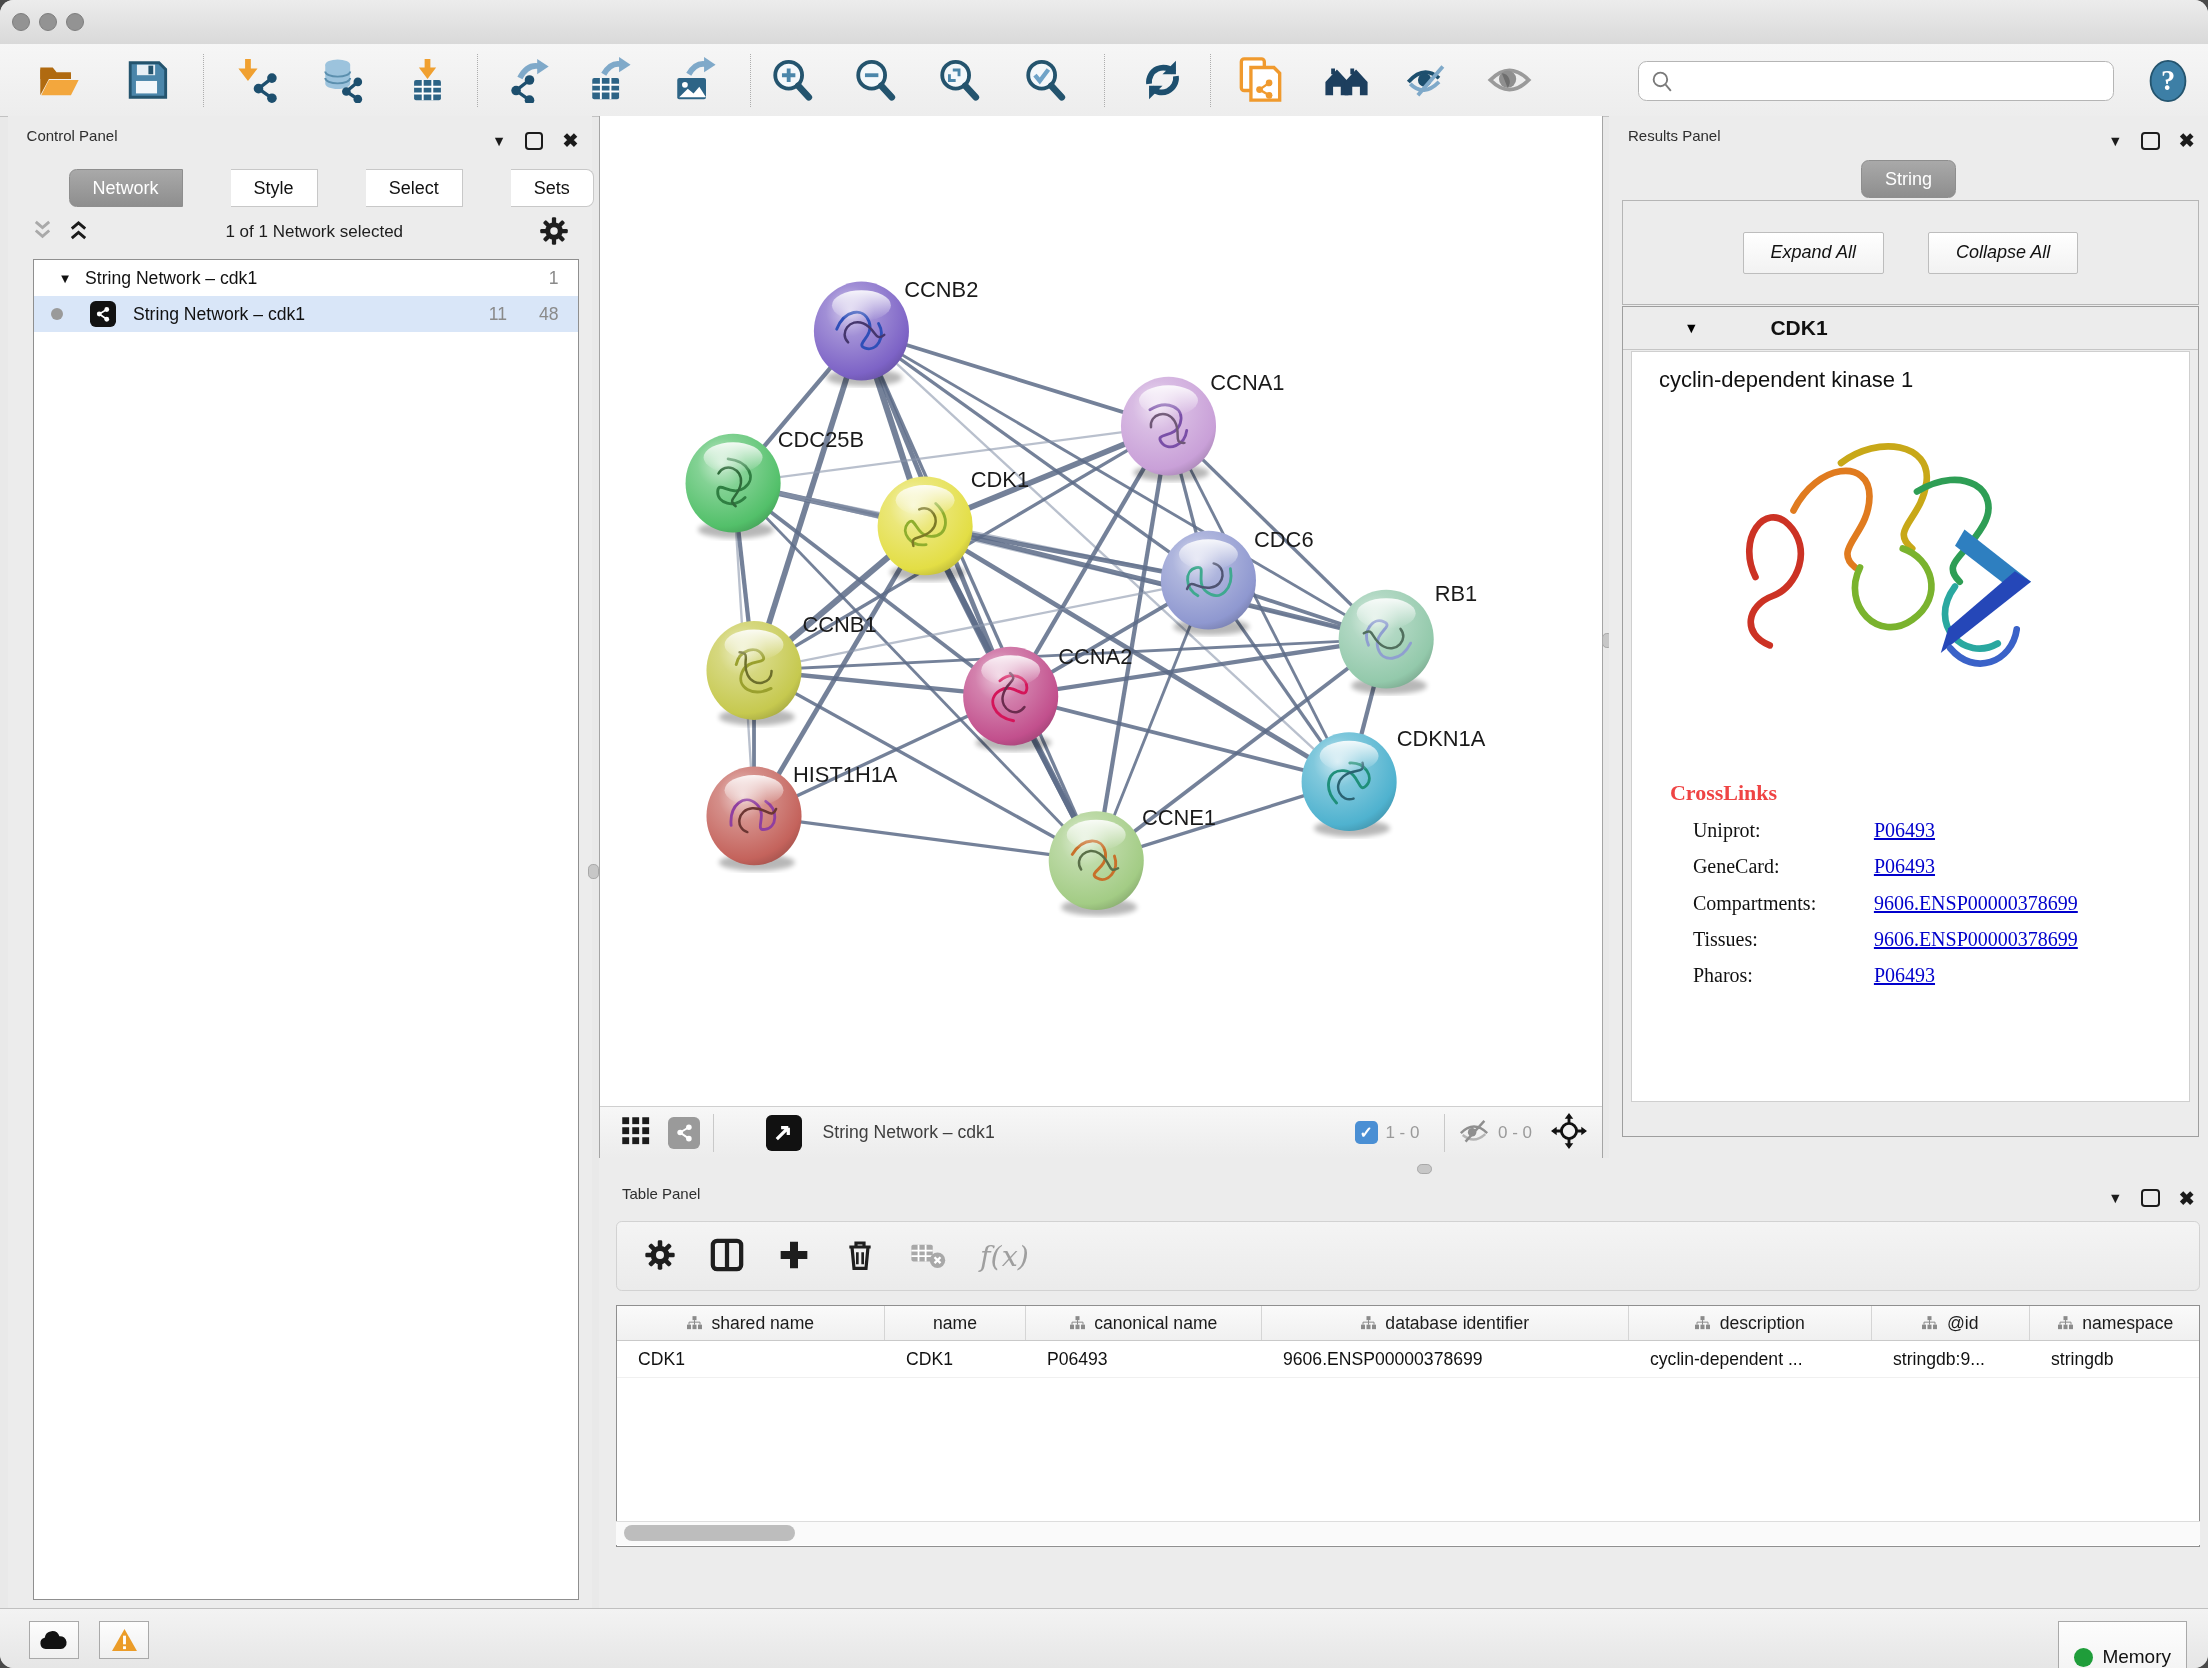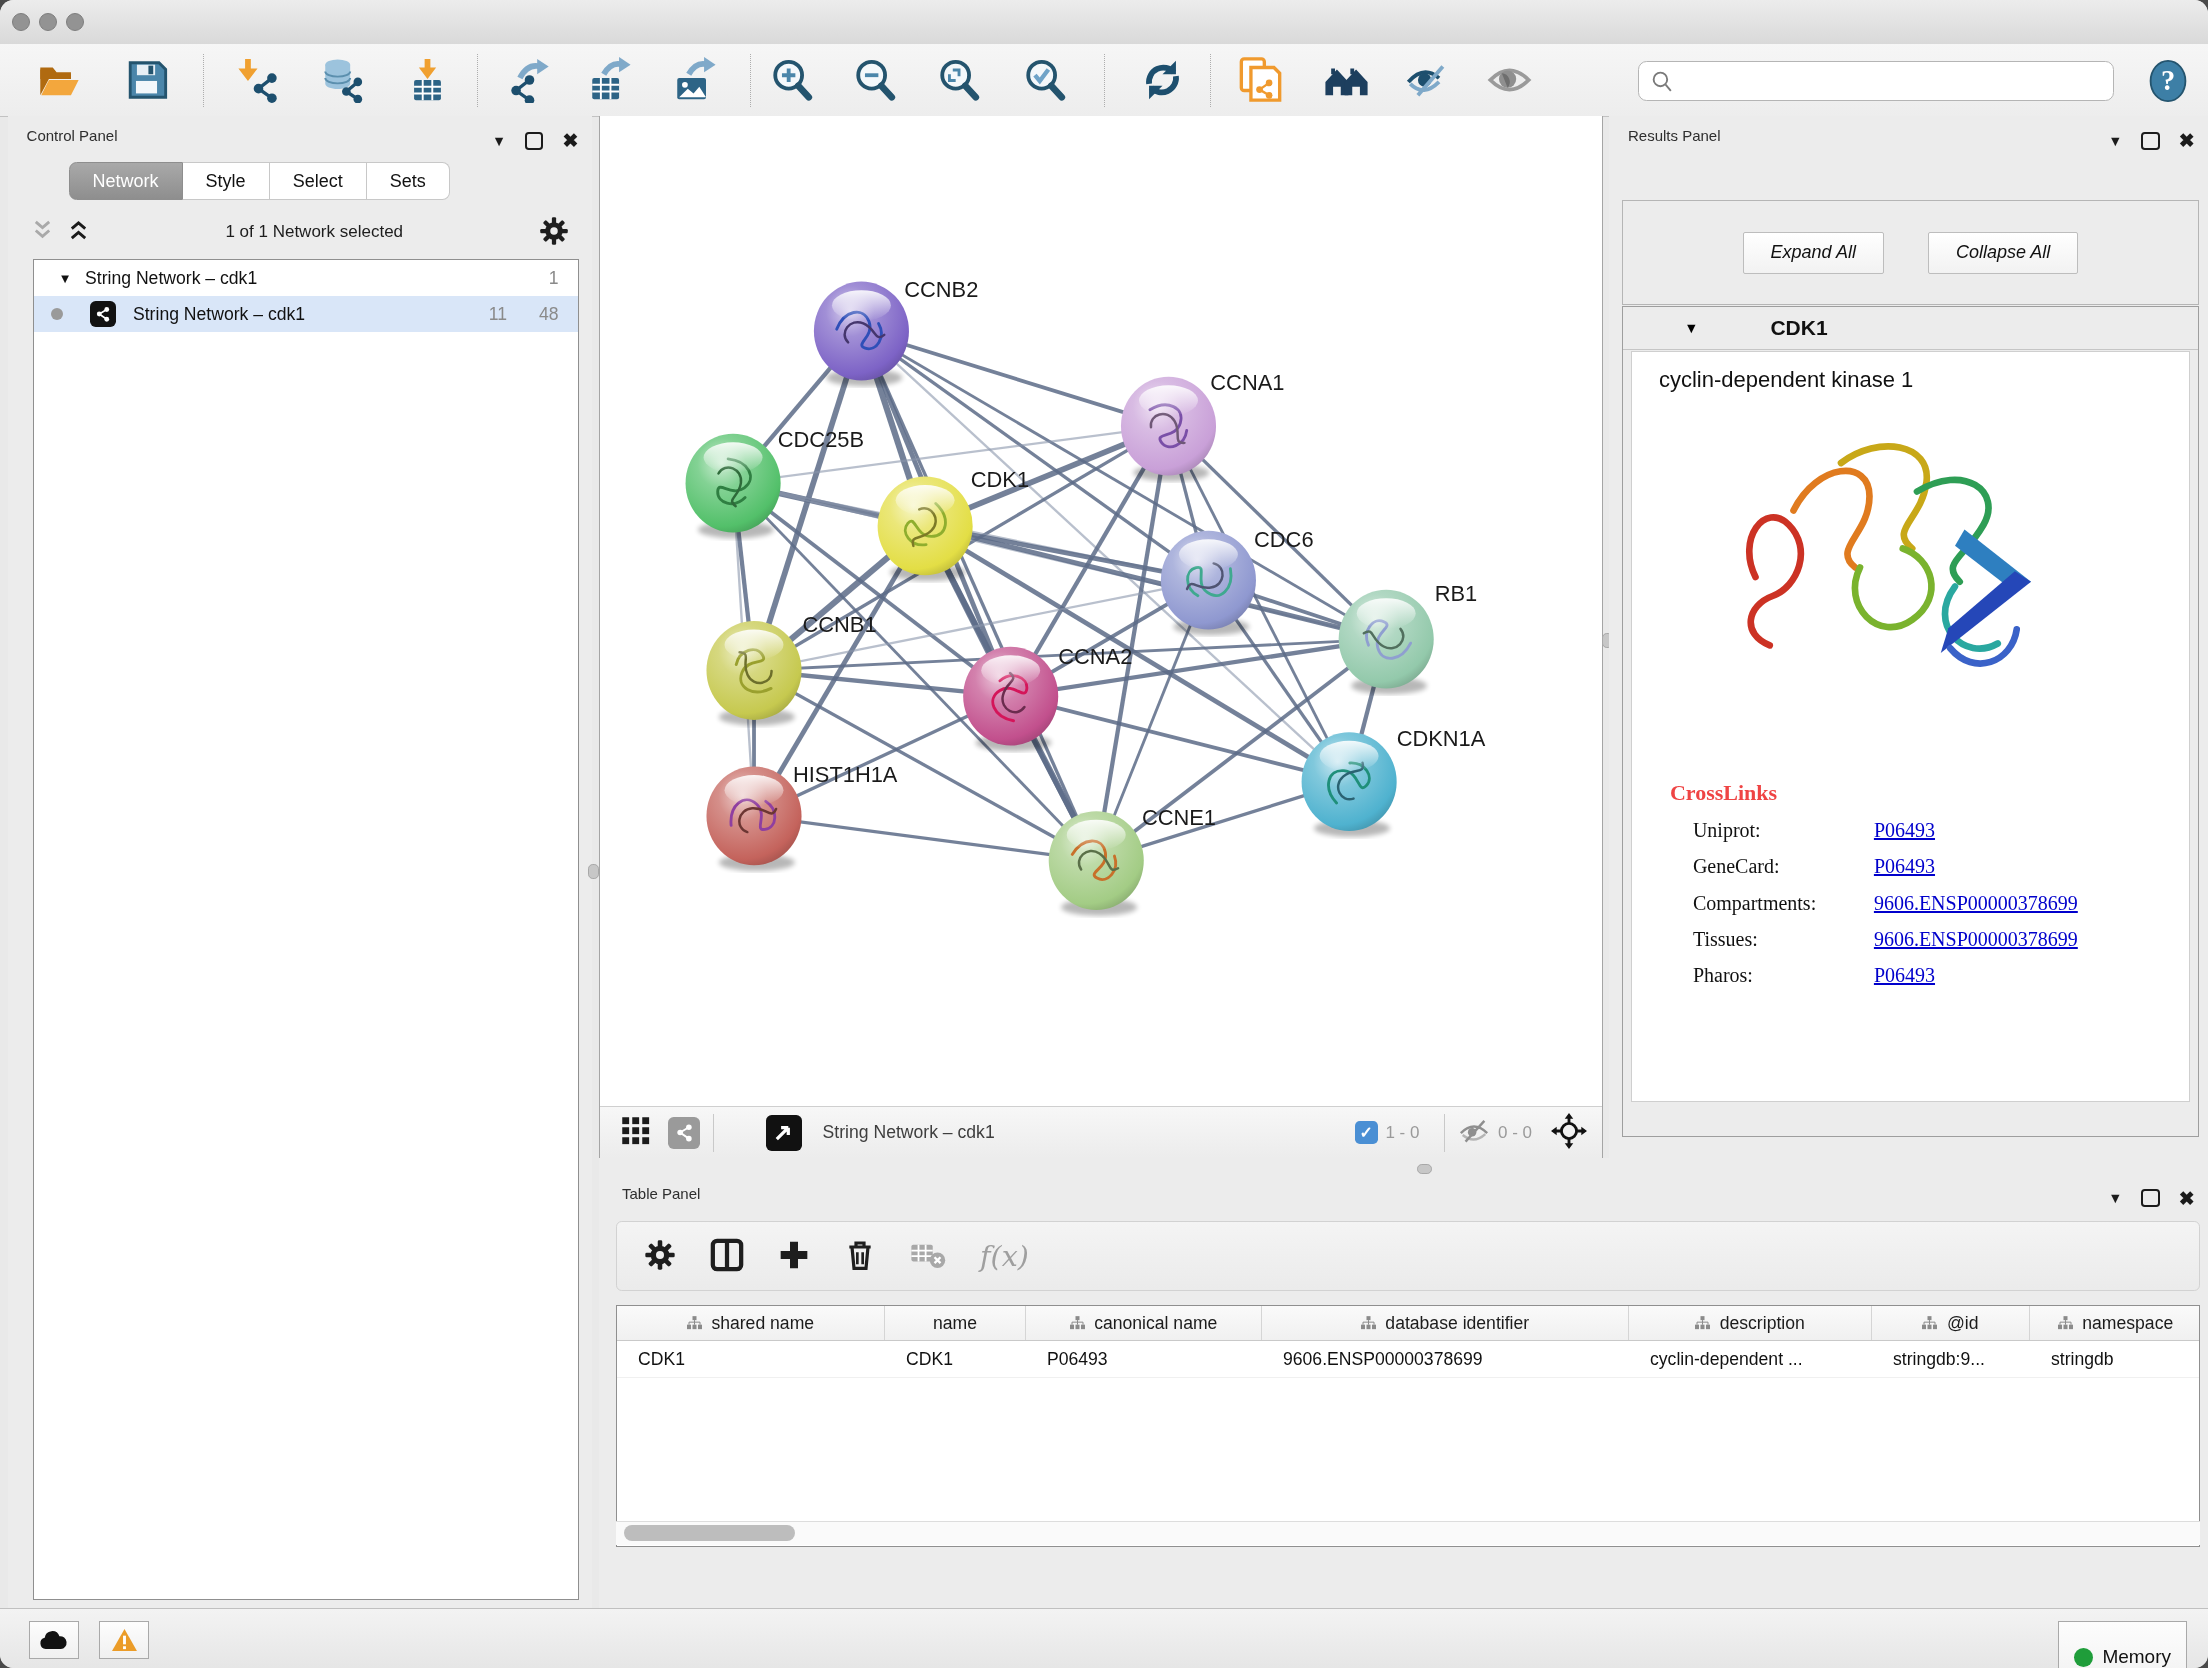--- a/index.html
+++ b/index.html
@@ -33,21 +33,21 @@
   .ph-close{font-size:19px;font-weight:bold;color:#1b1b1b;}
   .seg{display:flex;}
   .seg .tab{height:36px;line-height:36px;padding:0 23px;background:#fff;
     border:1px solid #c8c8c8;border-left:none;font-size:18px;color:#111;text-align:center;}
   .seg .tab:first-child{border-left:1px solid #c8c8c8;border-radius:7.6px 0 0 7.6px;}
   .seg .tab:last-child{border-radius:0 7.6px 7.6px 0;}
   .seg .tab.active{background:linear-gradient(#a9a9a9,#8e8e8e);color:#fff;border-color:#8e8e8e;}
   
   .control-panel{position:absolute;left:7.6px;top:116px;width:584px;height:1493px;background:#ececec;}
   .cp-head{position:absolute;left:19px;top:11.4px;right:0;height:27px;}
-  .cp-tabs{position:absolute;left:61px;top:46px;}
+  .cp-tabs{position:absolute;left:61px;top:53px;gap:48px;}
   .cp-sub{position:absolute;left:23px;top:95px;right:23px;height:42px;display:flex;align-items:center;}
   .cp-sub .status{flex:1;text-align:center;font-size:17px;color:#1d1d1d;}
   .listbox{position:absolute;left:25px;top:143px;width:544px;bottom:9.5px;
     background:#fff;border:1.9px solid #8f8f8f;}
   .net-row{height:36px;display:flex;align-items:center;font-size:17.6px;color:#111;}
   .net-row .cnt{color:#8a8a8a;}
   .row-sel{background:#d9e6f8;}
   .share-sq{width:26px;height:26px;border-radius:5.7px;background:#111;display:flex;
     align-items:center;justify-content:center;}
   .share-sq.gray{background:#9a9a9a;}
@@ -655,20 +655,23 @@
 
 <div class="results-panel">
   <div class="rp-head">
     <span class="panel-title">Results Panel</span>
     <span class="ph-btns">
       <span class="ph-caret">▼</span>
       <span class="ph-float"></span>
       <span class="ph-close">✖</span>
     </span>
   </div>
+  <div class="rp-tab seg">
+      <span class="tab active" style="border-radius:7.6px">String</span>
+    </div>
   <div class="rp-box">
     <button class="rp-btn">Expand All</button>
     <button class="rp-btn">Collapse All</button>
   </div>
   <div class="rp-section">
     <div class="gene-head">
       <span style="margin-left:61px;font-size:14.3px">▼</span>
       <span class="gene-name">CDK1</span>
     </div>
     <div class="gene-body">

